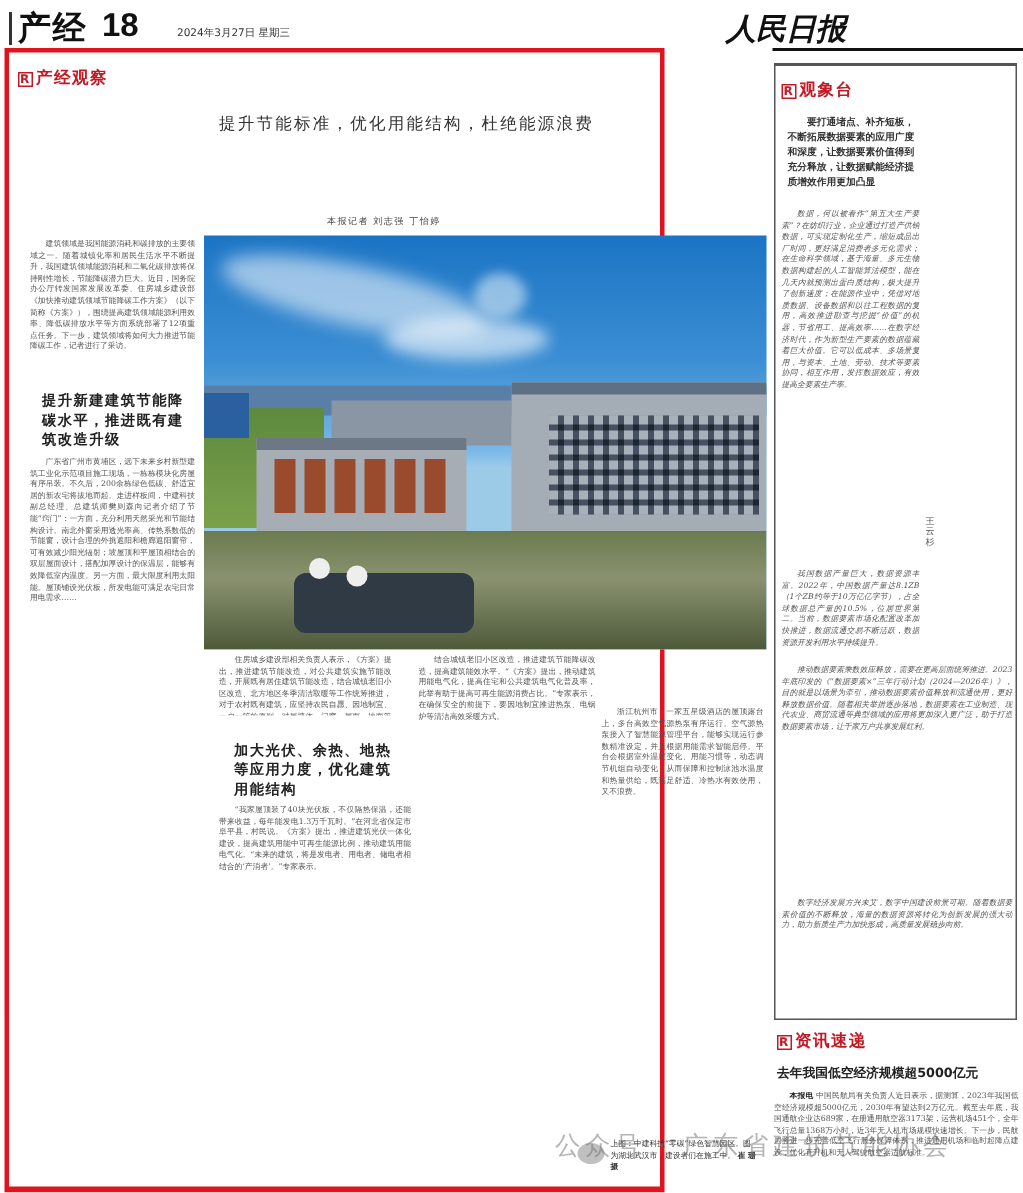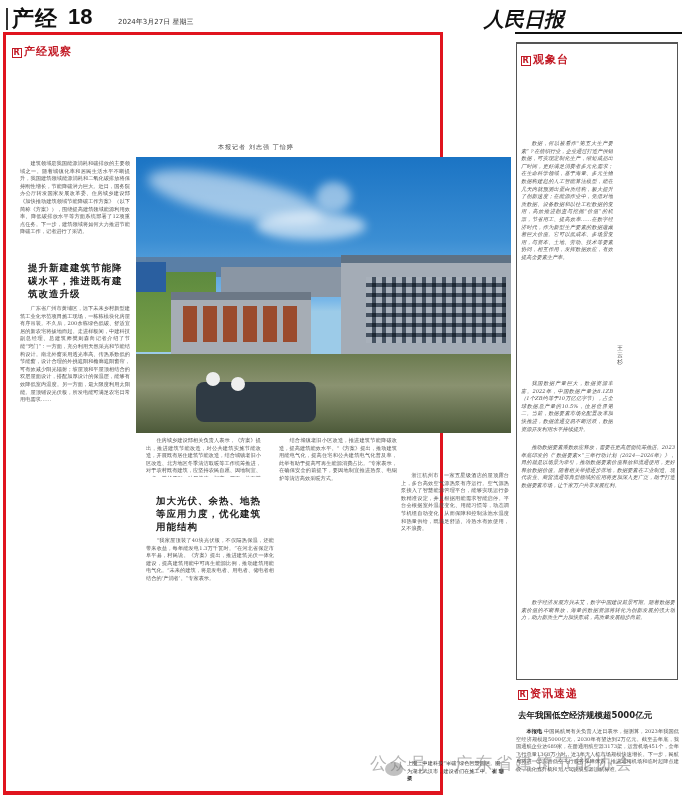--- a/index.html
+++ b/index.html
@@ -71,20 +71,21 @@
   <div class="page-num">18</div>
   <div class="date-line">2024年3月27日  星期三</div>
   <div class="logo">人民日报</div>
 </div>
 <div class="mast-rule"></div>
 
 <div class="main-frame">
   <div class="col-label">
     <span class="r">R</span><span>产经观察</span>
   </div>
+  <div class="kicker">提升节能标准，优化用能结构，杜绝能源浪费</div>
   <div class="byline">本报记者  刘志强  丁怡婷</div>
 
   <div class="photo">
     <div class="cloud1"></div>
     <div class="cloud2"></div>
     <div class="cloud3"></div>
     <div class="skyline"></div>
     <div class="greenery"></div>
     <div class="bldg-left"></div>
     <div class="bldg-mid"></div>
@@ -123,20 +124,21 @@
 <div class="caption">
   <span>上图：中建科技“零碳”绿色智慧园区。图为湖北武汉市，建设者们在施工中。</span>
   <b>崔  珊摄</b>
 </div>
 <div class="watermark">公众号 · 广东省建筑节能协会</div>
 
 <div class="side-box">
   <div class="side-label">
     <span class="r">R</span><span>观象台</span>
   </div>
+  <div class="side-lead">要打通堵点、补齐短板，不断拓展数据要素的应用广度和深度，让数据要素价值得到充分释放，让数据赋能经济提质增效作用更加凸显</div>
   <div class="side-author">王云杉</div>
   <div class="side-body" style="left:4px; top:96px; width:92px; height:240px;">数据，何以被看作“第五大生产要素”？在纺织行业，企业通过打造产供销数据，可实现定制化生产，缩短成品出厂时间，更好满足消费者多元化需求；在生命科学领域，基于海量、多元生物数据构建起的人工智能算法模型，能在几天内就预测出蛋白质结构，极大提升了创新速度；在能源作业中，凭借对地质数据、设备数据和以往工程数据的复用，高效推进勘查与挖掘“价值”的机器，节省用工、提高效率……在数字经济时代，作为新型生产要素的数据蕴藏着巨大价值。它可以低成本、多场景复用，与资本、土地、劳动、技术等要素协同，相互作用，发挥数据效应，有效提高全要素生产率。</div>
   <div class="side-body" style="left:4px; top:336px; width:92px; height:60px;">我国数据产量巨大，数据资源丰富。2022年，中国数据产量达8.1ZB（1个ZB约等于10万亿亿字节），占全球数据总产量的10.5%，位居世界第二。当前，数据要素市场化配置改革加快推进，数据流通交易不断活跃，数据资源开发利用水平持续提升。</div>
   <div class="side-body" style="left:4px; top:400px; width:154px; height:150px;">推动数据要素乘数效应释放，需要在更高层面统筹推进。2023年底印发的《“数据要素×”三年行动计划（2024—2026年）》，目的就是以场景为牵引，推动数据要素价值释放和流通使用，更好释放数据价值。随着相关举措逐步落地，数据要素在工业制造、现代农业、商贸流通等典型领域的应用将更加深入更广泛，助于打造数据要素市场，让千家万户共享发展红利。</div>
   <div class="side-body" style="left:4px; top:555px; width:154px; height:78px;">数字经济发展方兴未艾，数字中国建设前景可期。随着数据要素价值的不断释放，海量的数据资源将转化为创新发展的强大动力，助力新质生产力加快形成，高质量发展稳步向前。</div>
 </div>
 
 <div class="news-label">
   <span class="r">R</span><span>资讯速递</span>
 </div>

